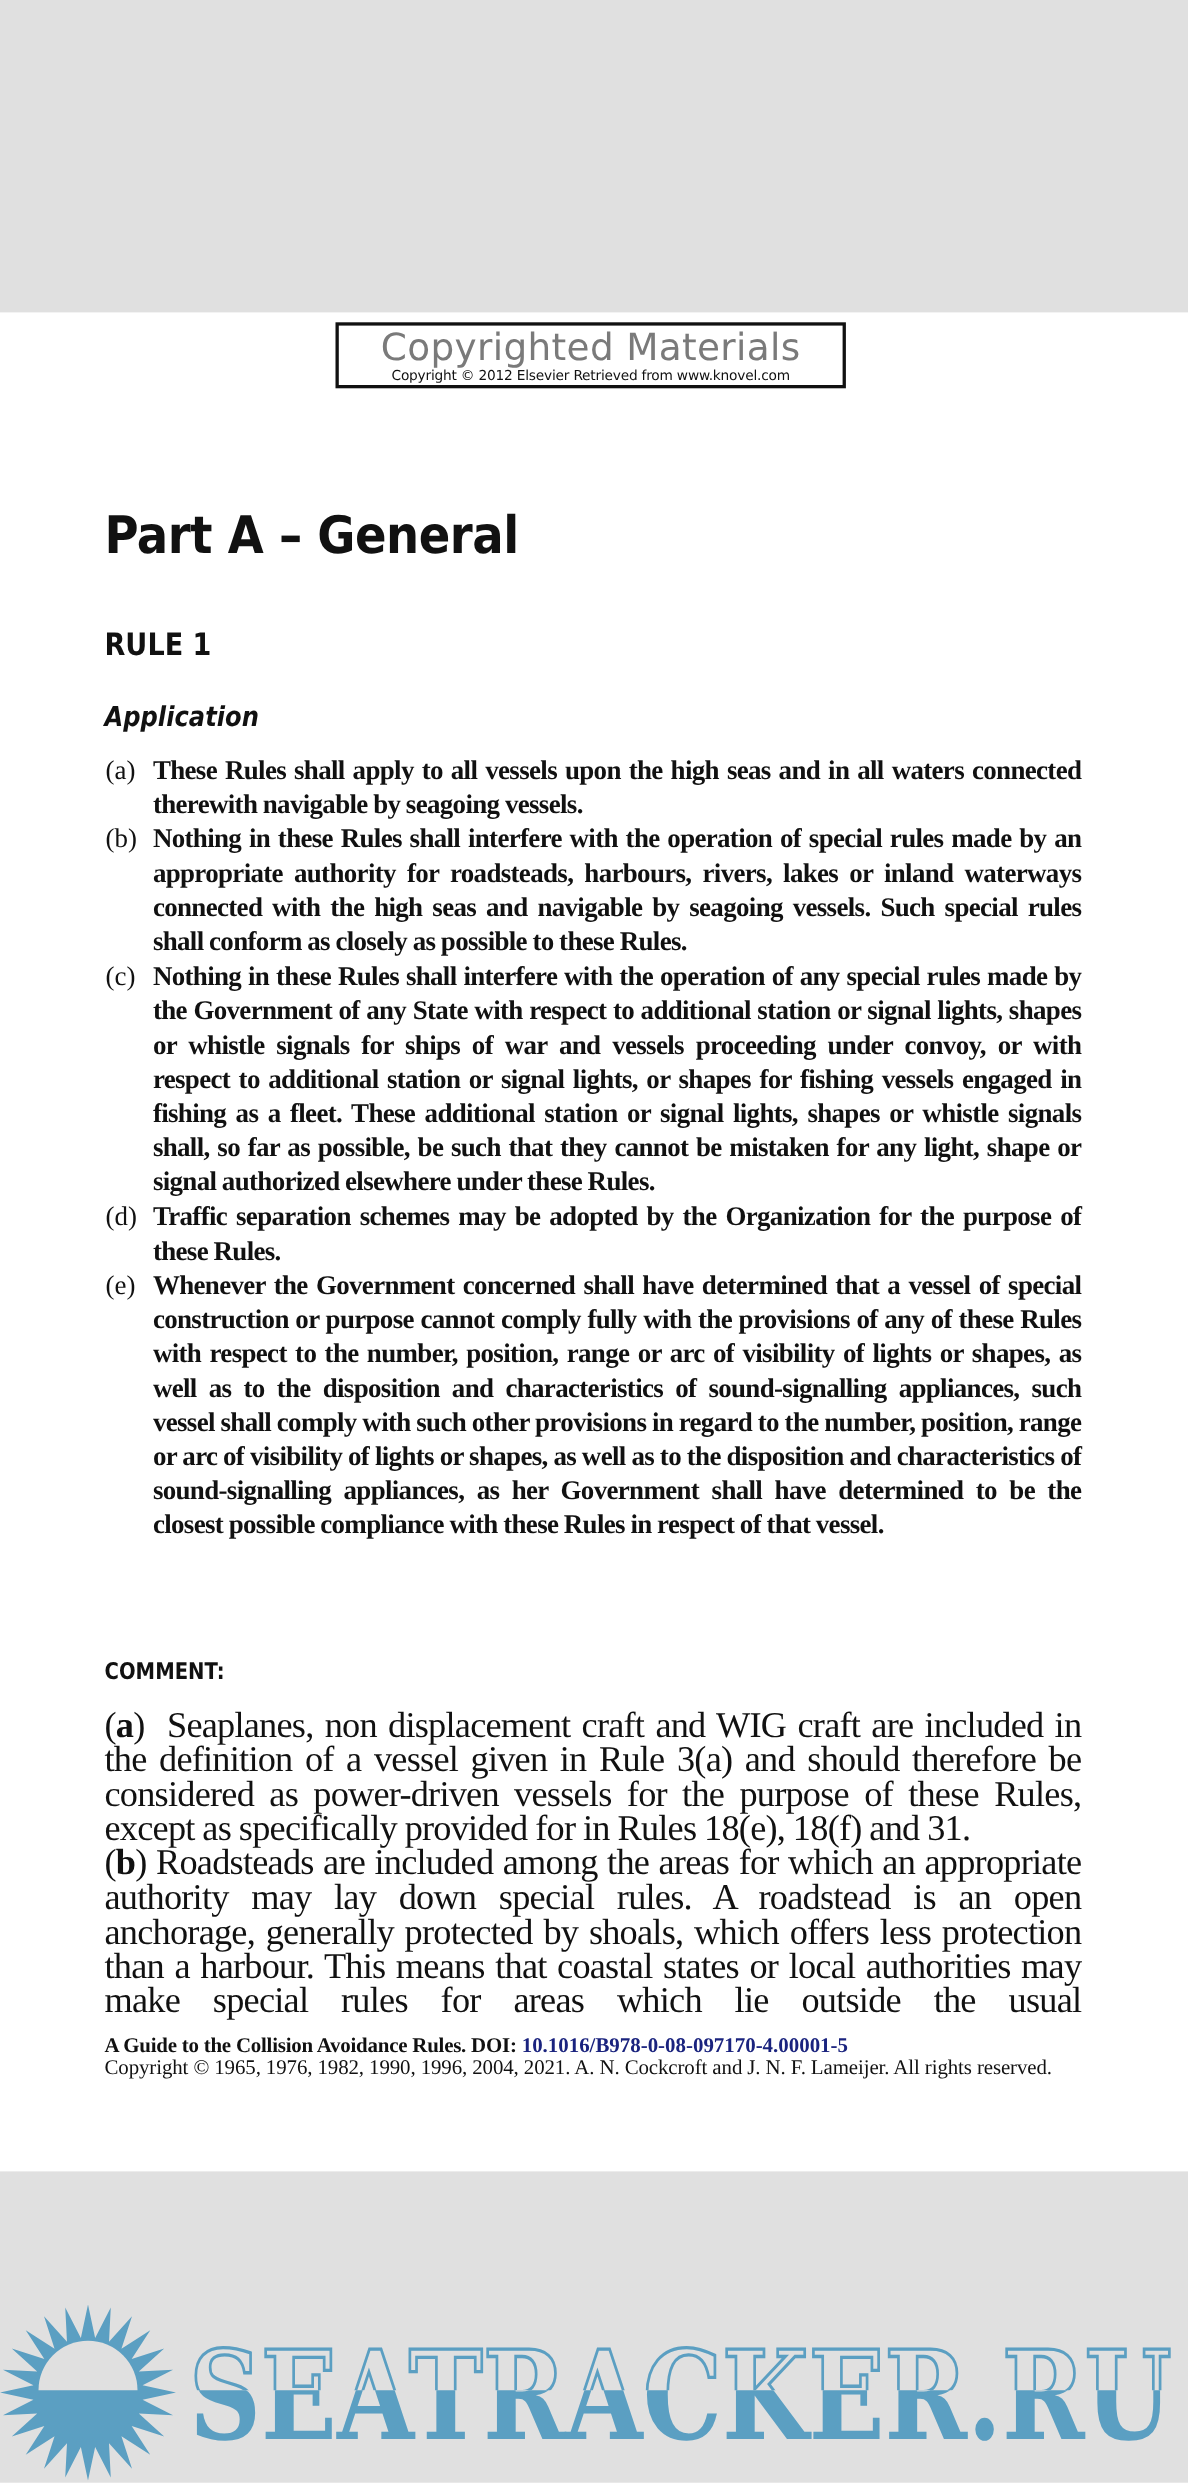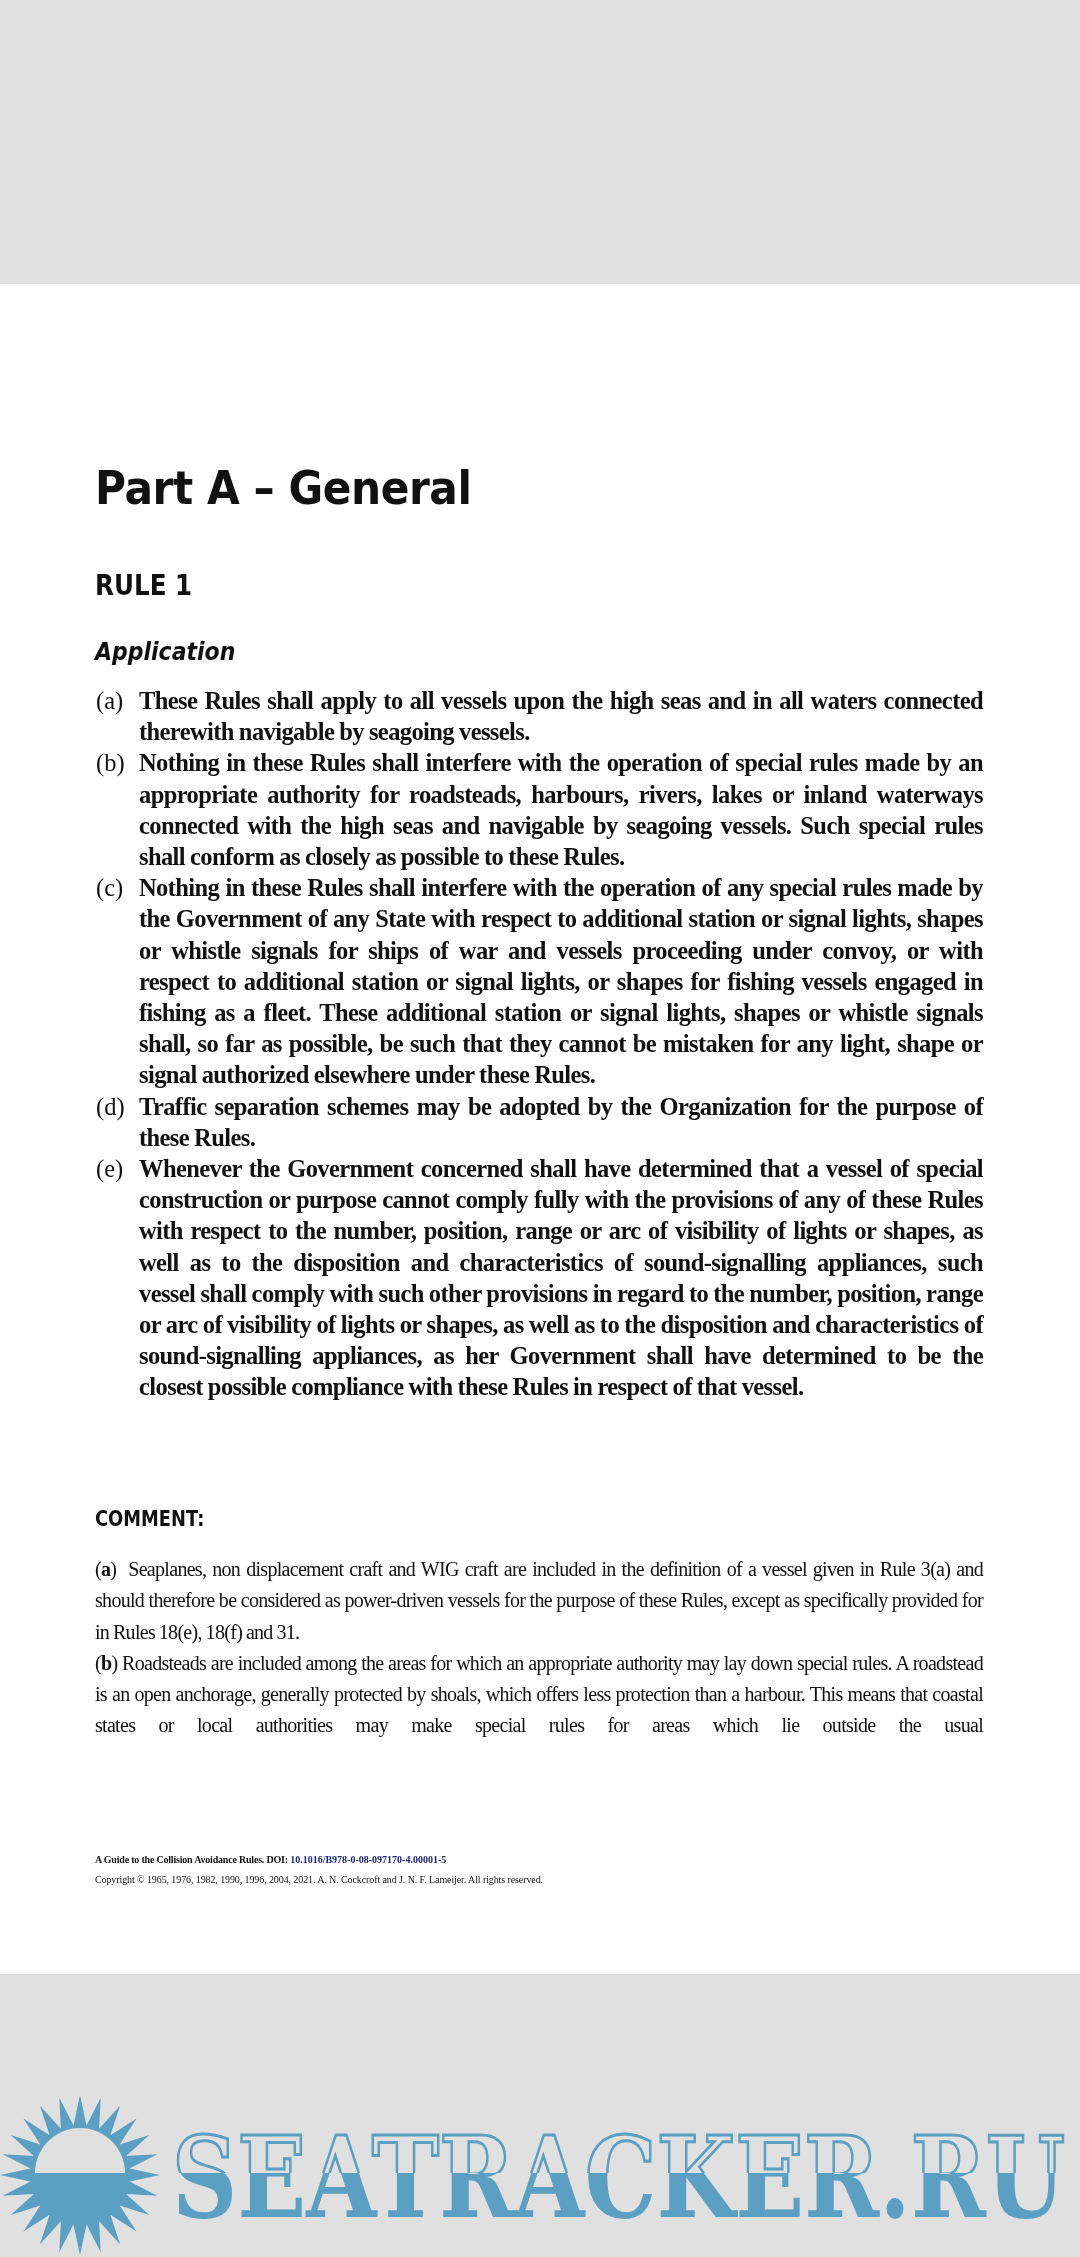--- a/index.html
+++ b/index.html
@@ -111,49 +111,53 @@
     transform: scaleX(0.85);
     transform-origin: left center;
   }
   .comments {
     position: absolute;
     left: 95px; top: 1270px;
     width: 888px;
   }
   .comment-para {
     margin: 0;
-    font-size: 20px;
+    font-size: 33px;
     line-height: 31.3px;
     text-align: justify;
     letter-spacing: -0.7px;
     word-spacing: -0.5px;
   }
   .comment-para .clabel b { font-weight: bold; }
   .footer {
     position: absolute;
     left: 95px; top: 1566px;
     width: 900px;
-    font-size: 10px;
+    font-size: 19px;
     line-height: 20px;
   }
   .footer .book { font-weight: bold; letter-spacing: -0.2px; }
   .footer .doi { font-weight: bold; color: #1a237e; }
   .footer .rights { letter-spacing: -0.1px; }
   .watermark {
     position: absolute;
     left: 0; top: 2095px;
     width: 864px; height: 162px;
   }
   .watermark svg { display: block; }
 </style>
 </head>
 <body>
 
 <div class="page">
 
+  <div class="copyright-box">
+    <span class="big">Copyrighted Materials</span>
+    <span class="small">Copyright © 2012 Elsevier Retrieved from www.knovel.com</span>
+  </div>
 
   <h1 class="part-title">Part A – General</h1>
 
   <h2 class="rule-title">RULE 1</h2>
 
   <h3 class="rule-subtitle">Application</h3>
 
   <ul class="rule-list">
     <li class="rule-item">
       <span class="label">(a)</span>

